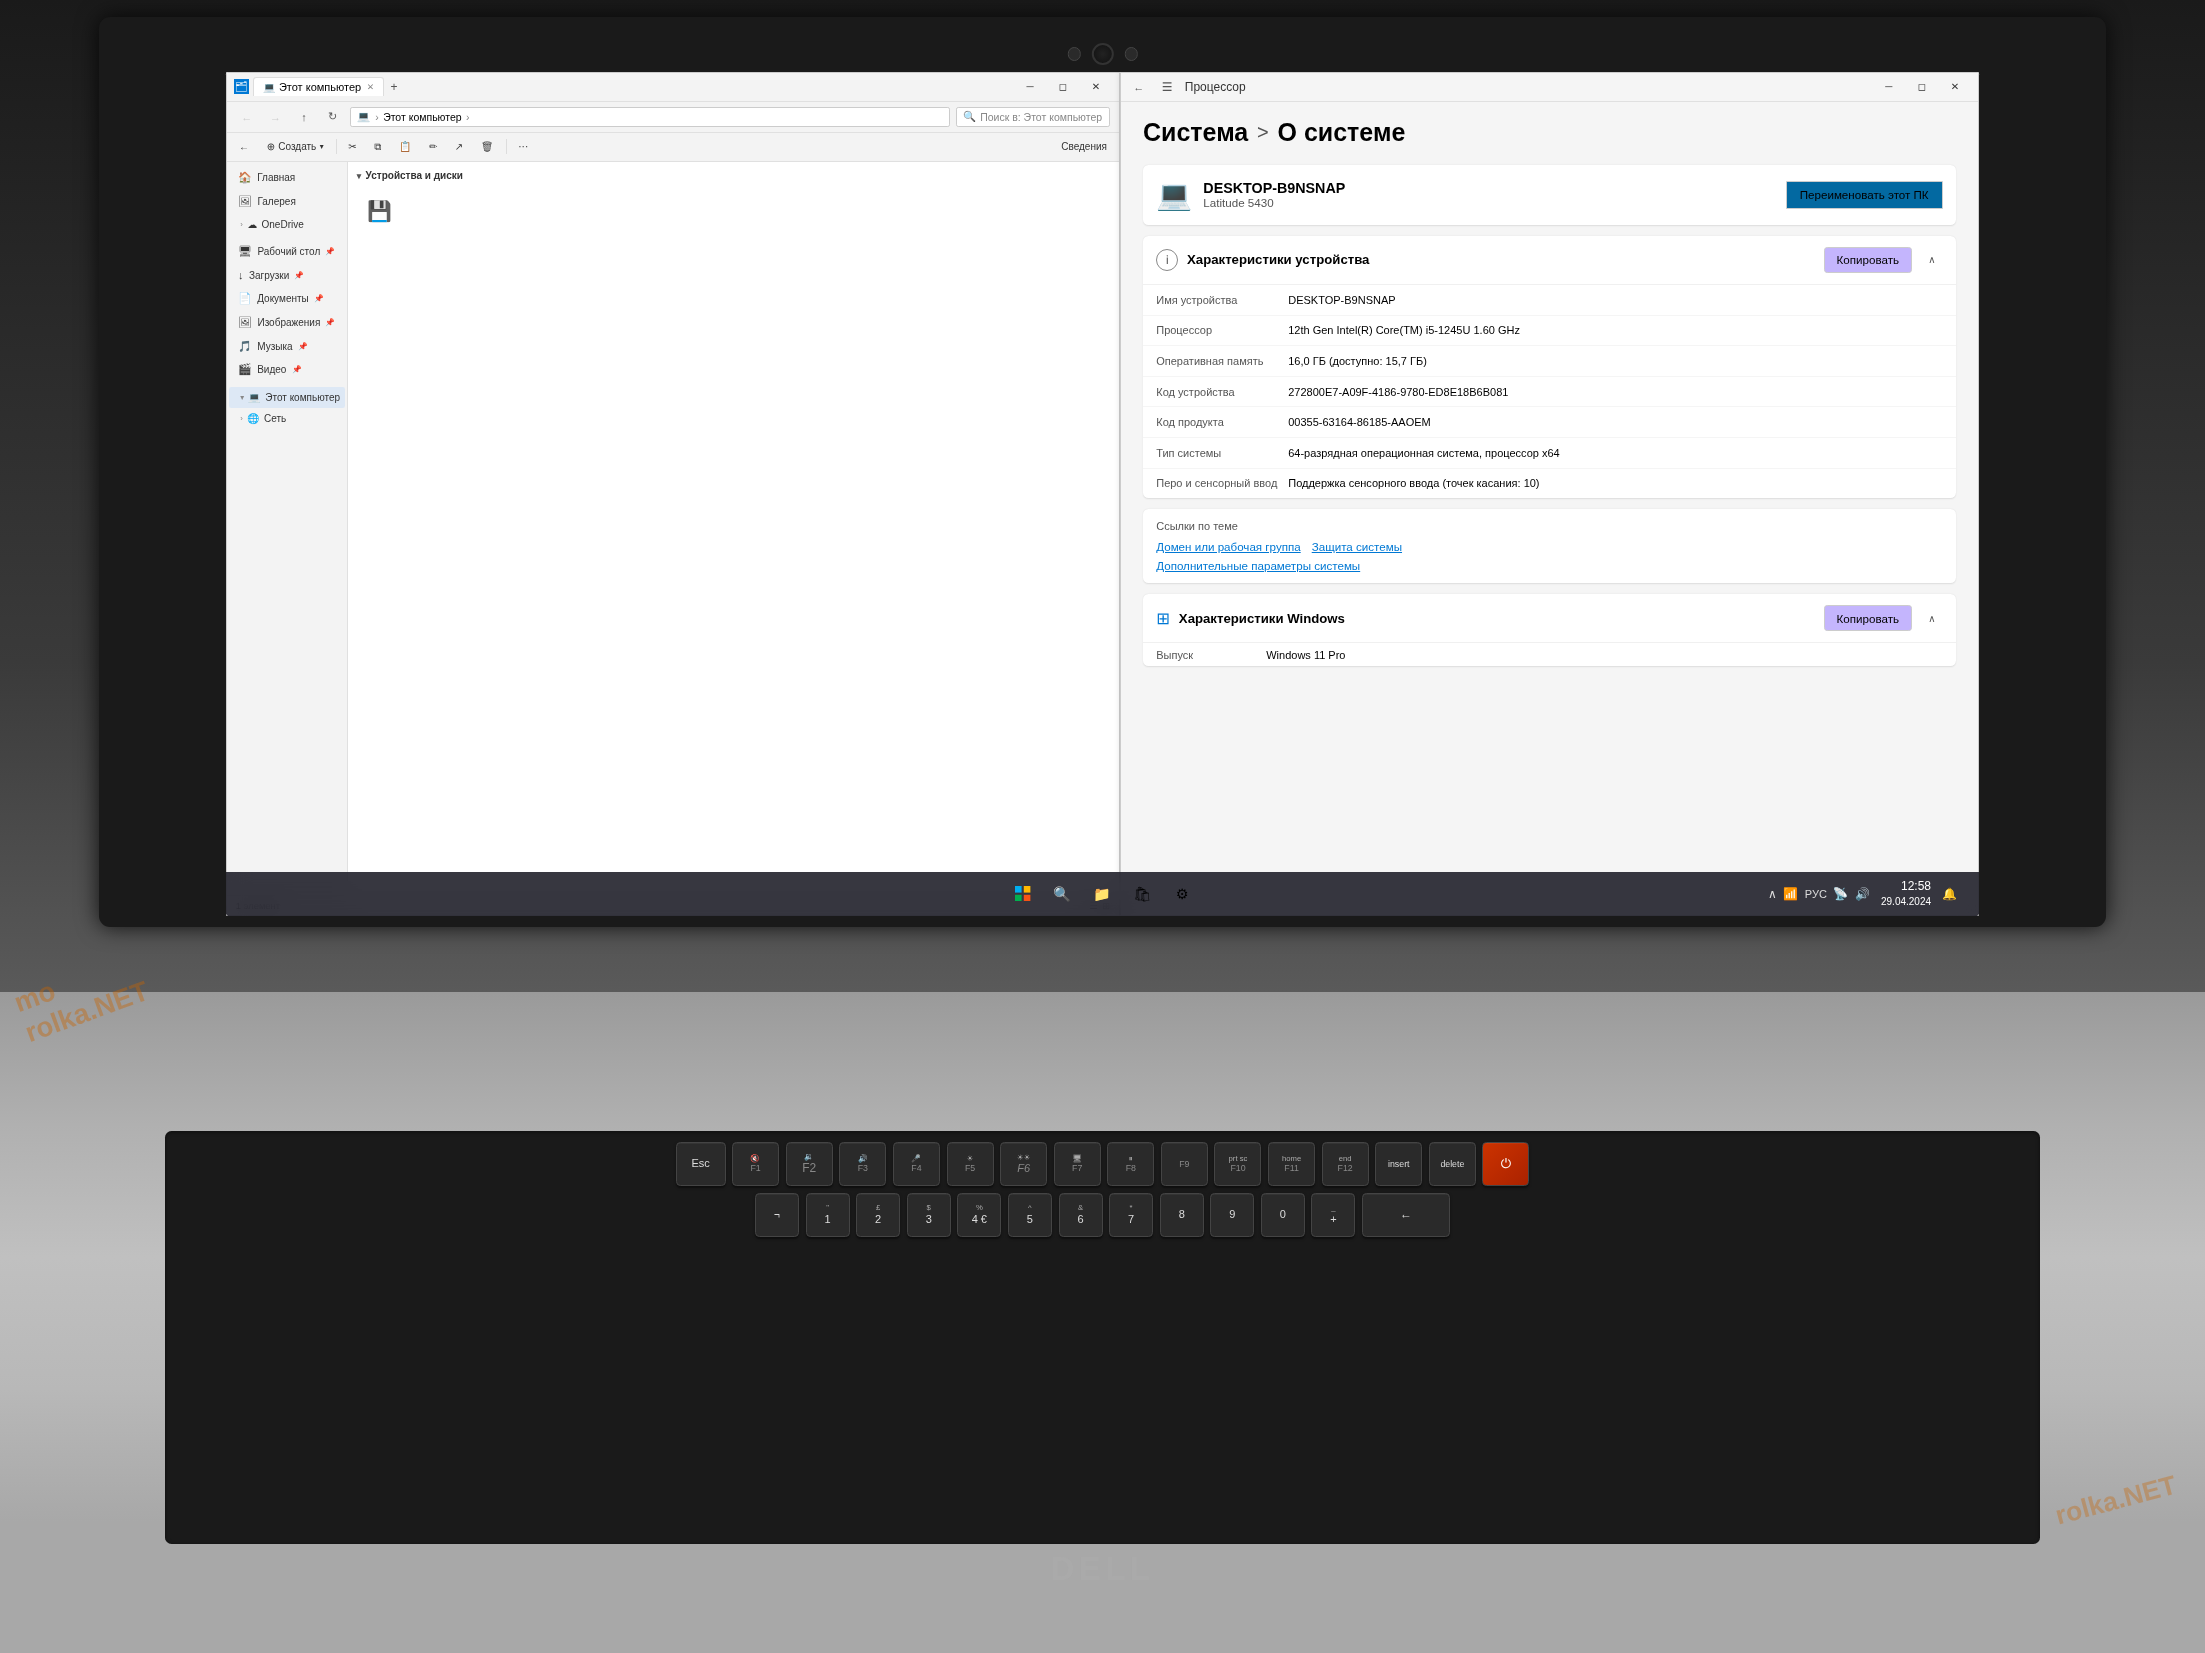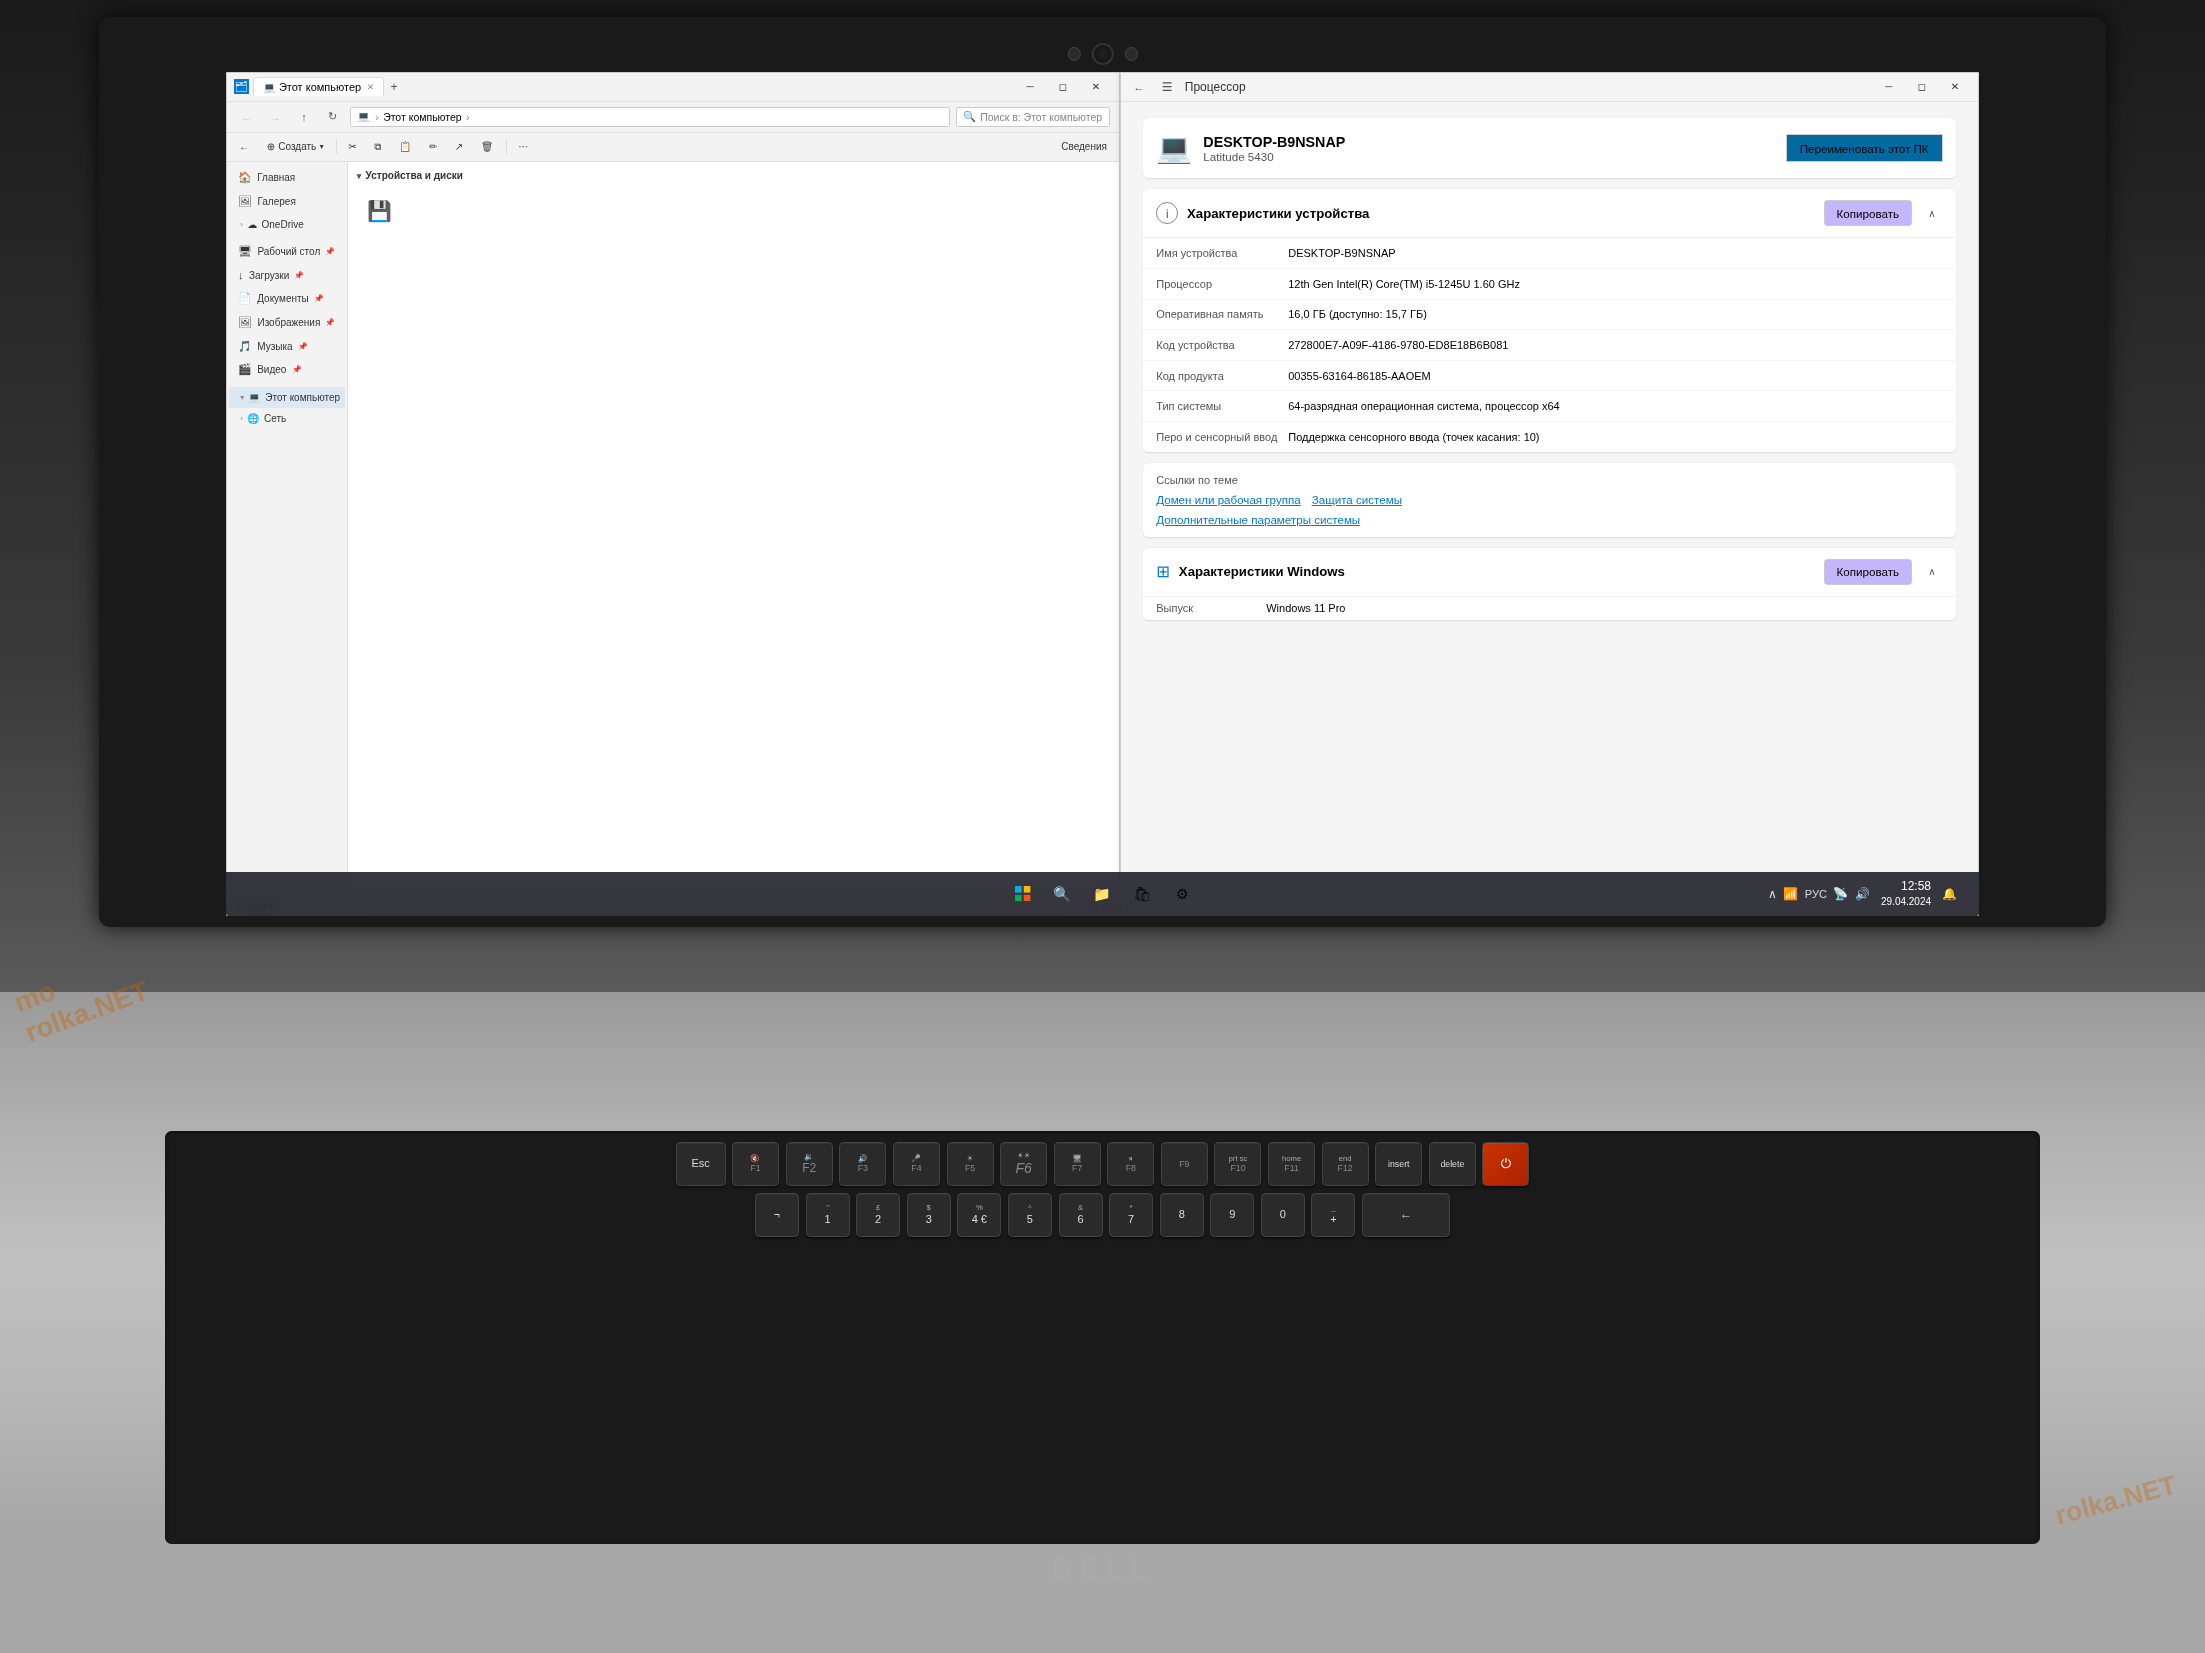--- a/index.html
+++ b/index.html
@@ -935,20 +935,25 @@
           <span class="settings-title-text">Процессор</span>
           <div class="settings-win-controls">
             <div class="win-btn">─</div>
             <div class="win-btn">◻</div>
             <div class="win-btn close">✕</div>
           </div>
         </div>
 
         <div class="settings-content">
 
+          <div class="settings-breadcrumb">
+            <span class="breadcrumb-main">Система</span>
+            <span class="breadcrumb-sep">&gt;</span>
+            <span class="breadcrumb-sub">О системе</span>
+          </div>
 
           <div class="device-card">
             <div class="device-icon">💻</div>
             <div class="device-info">
               <div class="device-name">DESKTOP-B9NSNAP</div>
               <div class="device-model">Latitude 5430</div>
             </div>
             <button class="rename-btn">Переименовать этот ПК</button>
           </div>
 
@@ -1072,21 +1077,21 @@
         <div class="key function">
           <span class="key-top">🎤</span>
           <span class="key-sub" style="font-size:8.8px;color:#888;">F4</span>
         </div>
         <div class="key function">
           <span class="key-top">☀</span>
           <span class="key-sub" style="font-size:8.8px;color:#888;">F5</span>
         </div>
         <div class="key function">
           <span class="key-top">☀☀</span>
-          <span class="key-sub" style="font-size:14px;color:#888;font-style:italic;">F6</span>
+          <span class="key-sub" style="font-size:11px;color:#888;font-style:italic;">F6</span>
         </div>
         <div class="key function">
           <span class="key-top">🖥</span>
           <span class="key-sub" style="font-size:8.8px;color:#888;">F7</span>
         </div>
         <div class="key function">
           <span class="key-top">⏸</span>
           <span class="key-sub" style="font-size:8.8px;color:#888;">F8</span>
         </div>
         <div class="key function">

